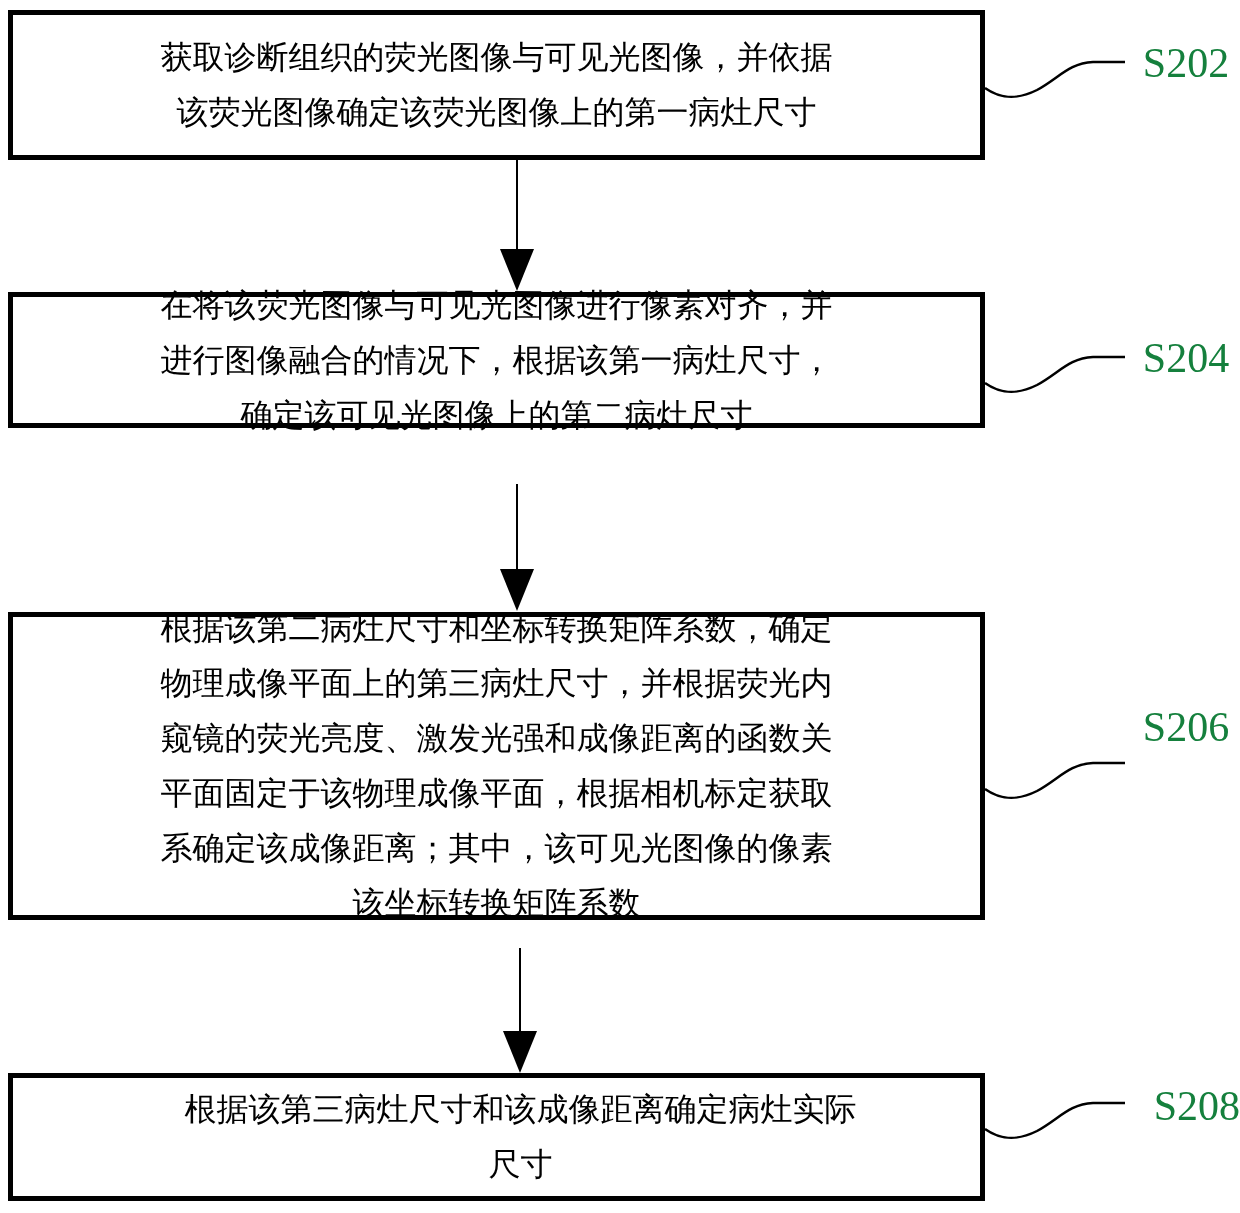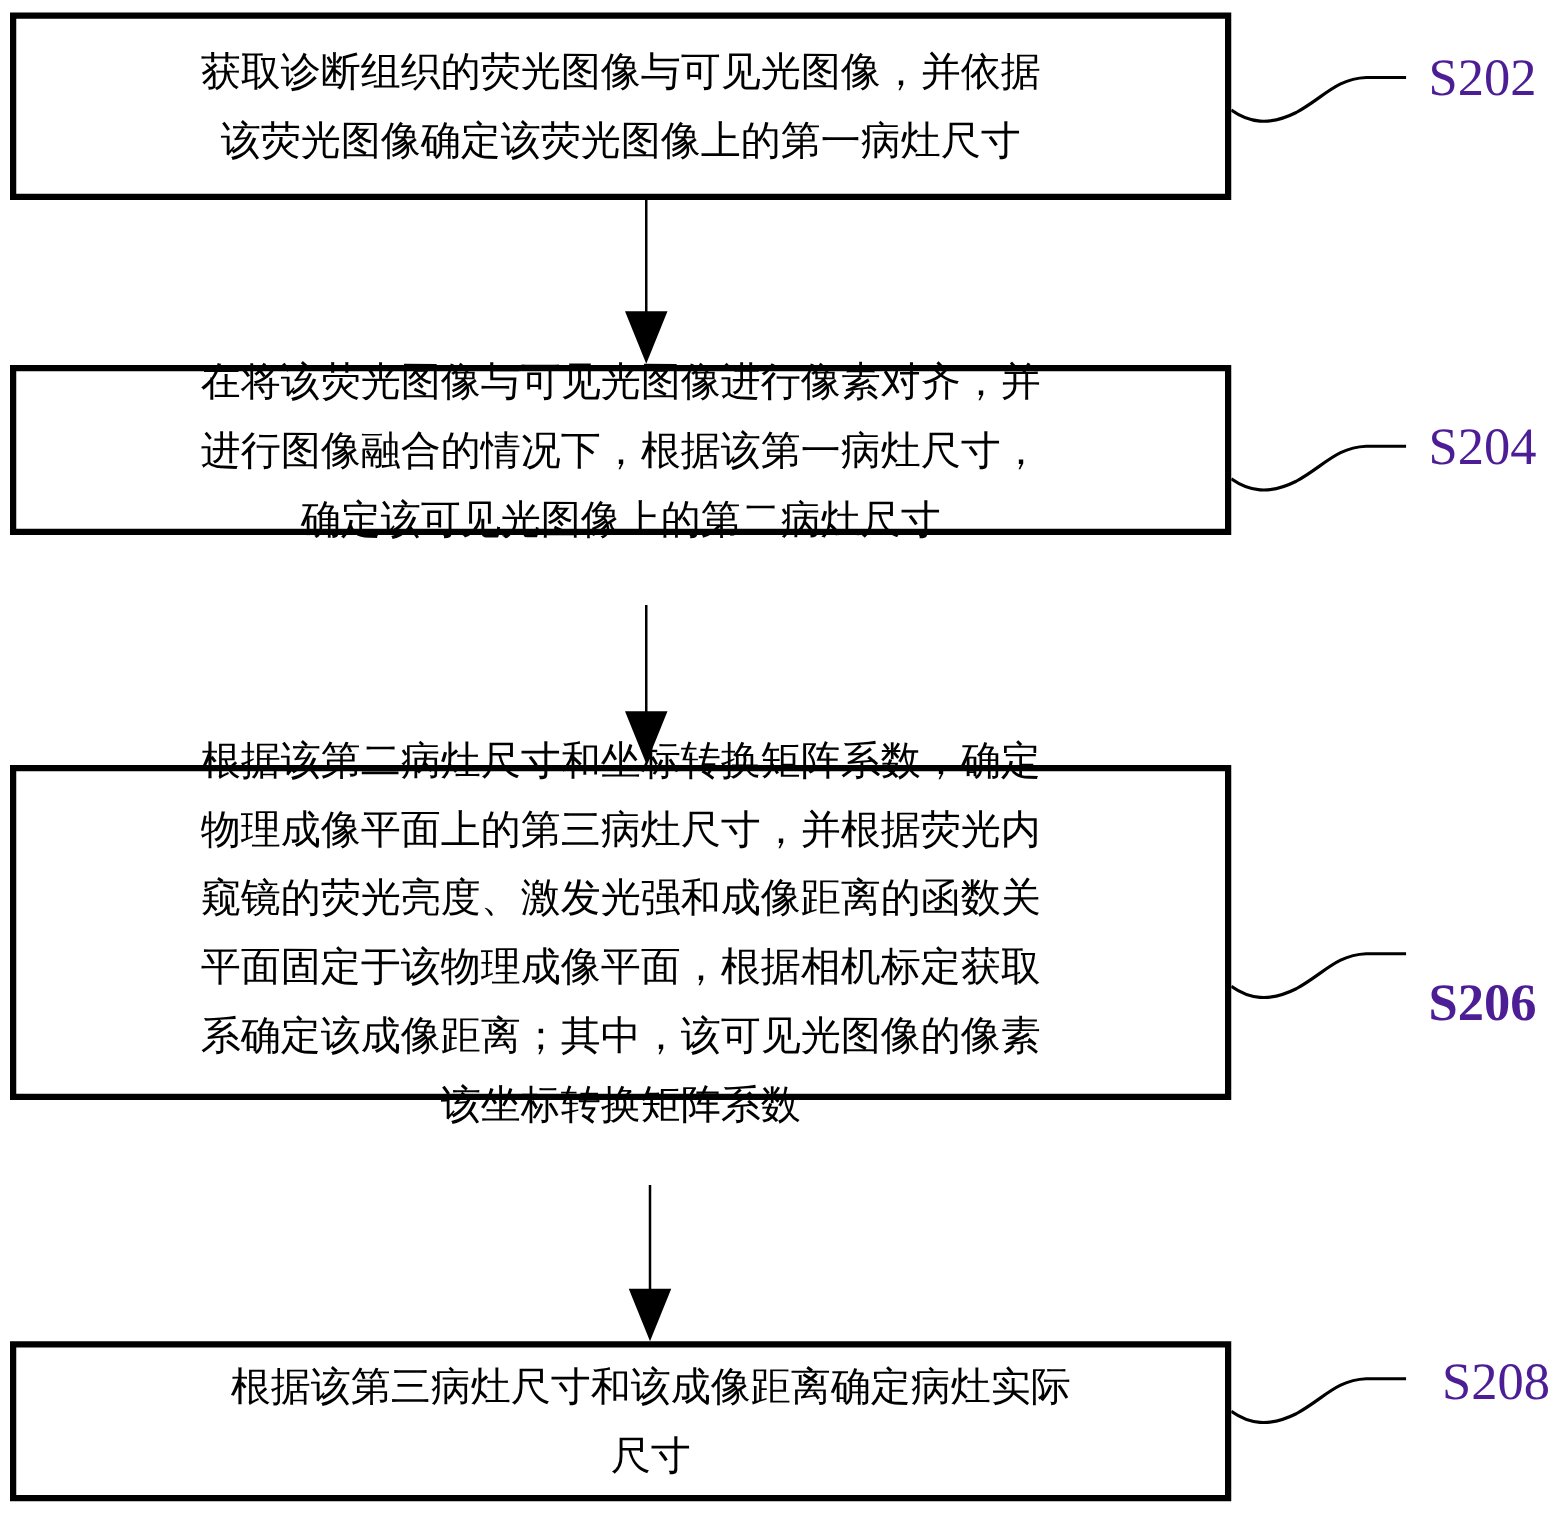--- a/index.html
+++ b/index.html
@@ -64,21 +64,21 @@
     width: 140px;
     height: 44px;
   }
   .step-label {
     position: absolute;
     left: 1132px;
     width: 108px;
     height: 46px;
     font-size: 42px;
     line-height: 46px;
-    color: #4c1d95;
+    color: #15803d;
     text-align: center;
     white-space: nowrap;
   }
 </style>
 </head>
 <body>
 
 <div id="canvas">
 
   <div class="step-box" style="top:10px; height:150px;">
@@ -95,21 +95,21 @@
     <div class="step-line">在将该荧光图像与可见光图像进行像素对齐，并</div>
     <div class="step-line">进行图像融合的情况下，根据该第一病灶尺寸，</div>
     <div class="step-line">确定该可见光图像上的第二病灶尺寸</div>
   </div>
 
   <div class="flow-arrow" style="left:517px; top:484px; height:127px;">
     <div class="shaft" style="height:86px;"></div>
     <div class="head"></div>
   </div>
 
-  <div class="step-box" style="top:612px; height:268px;">
+  <div class="step-box" style="top:612px; height:308px;">
     <div class="step-line">根据该第二病灶尺寸和坐标转换矩阵系数，确定</div>
     <div class="step-line">物理成像平面上的第三病灶尺寸，并根据荧光内</div>
     <div class="step-line">窥镜的荧光亮度、激发光强和成像距离的函数关</div>
     <div class="step-line">平面固定于该物理成像平面，根据相机标定获取</div>
     <div class="step-line">系确定该成像距离；其中，该可见光图像的像素</div>
     <div class="step-line">该坐标转换矩阵系数</div>
   </div>
 
   <div class="flow-arrow" style="left:520px; top:948px; height:125px;">
     <div class="shaft" style="height:84px; width:1.5px;"></div>
@@ -129,16 +129,16 @@
   </svg>
   <svg class="label-connector" style="top:761px;" viewBox="0 0 140 44">
     <path d="M0,28 C14,38 30,41 52,30 C74,18 84,3 108,2 L140,2" fill="none" stroke="#000000" stroke-width="2.5"></path>
   </svg>
   <svg class="label-connector" style="top:1101px;" viewBox="0 0 140 44">
     <path d="M0,28 C14,38 30,41 52,30 C74,18 84,3 108,2 L140,2" fill="none" stroke="#000000" stroke-width="2.5"></path>
   </svg>
 
   <div class="step-label" style="top:40px;">S202</div>
   <div class="step-label" style="top:335px;">S204</div>
-  <div class="step-label" style="top:780px;font-weight:bold;">S206</div>
+  <div class="step-label" style="top:704px;">S206</div>
   <div class="step-label" style="top:1083px;text-align:right;">S208</div>
 
 </div>
 
 </body></html>

